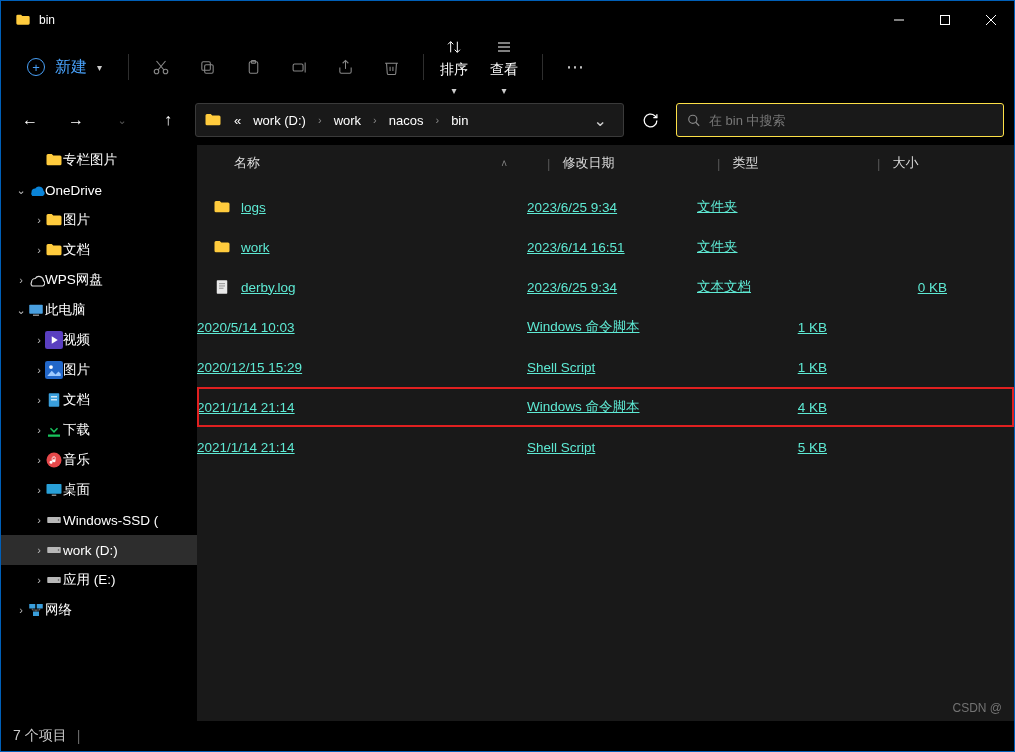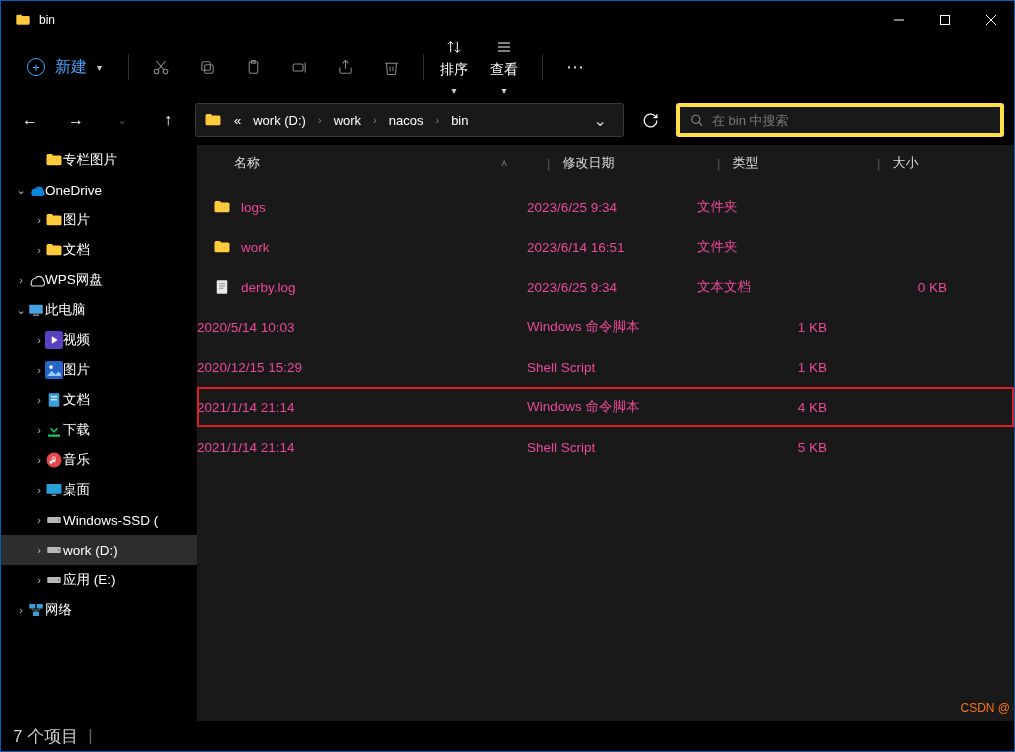--- a/index.html
+++ b/index.html
@@ -19,42 +19,42 @@
 .chev { font-size: 10px; color: #ccc; }
 .navbar { height: 50px; display: flex; align-items: center; padding: 0 10px; gap: 8px; background: #000; }
 .nav-btn { width: 38px; height: 36px; display:flex; align-items:center; justify-content:center; color:#fff; }
 .nav-btn.disabled { color:#555; }
 .addr { flex: 1; height: 34px; border: 1px solid #3a3a3a; background: #191919; display:flex; align-items:center; padding: 0 6px; gap: 4px; border-radius: 3px;}
 .addr .fico { width:18px; height:18px; margin: 0 4px 0 2px;}
 .crumb { font-size: 13px; padding: 2px 4px; }
 .csep { color:#888; font-size:11px; padding: 0 4px; }
 .addr .drop { margin-left:auto; color:#ccc; padding:0 10px; }
 .refresh { width: 36px; height: 34px; display:flex;align-items:center;justify-content:center; }
-.search { width: 328px; height: 34px; border: 4px solid #fde047; background: #191919; display:flex; align-items:center; padding: 0 10px; border-radius:3px;}
+.search { width: 328px; height: 34px; border: 1px solid #fde047; background: #191919; display:flex; align-items:center; padding: 0 10px; border-radius:3px;}
 .search input { background: transparent; border: none; outline: none; color: #fff; font-size: 13px; margin-left: 8px; width: 100%; }
 .search input::placeholder { color: #777; }
 .body { display: flex; height: calc(100% - 38px - 56px - 50px - 30px); background: #191919; }
 .sidebar { width: 196px; background: #000; overflow:hidden; font-size: 13.5px; }
 .sb-item { display:flex; align-items:center; height: 30px; padding-left: 14px; gap: 0; }
 .sb-item.indent1 { padding-left: 32px; }
 .sb-item.selected { background: #2d2d2d; }
 .sb-exp { width: 12px; color: #bbb; font-size: 11px; text-align:center;}
 .main { flex: 1; background: #191919; position:relative; }
 .cols { display: grid; grid-template-columns: 330px 170px 160px 120px; height: 36px; align-items: center; font-size: 13px; color: #ddd; border-bottom: 0px; }
 .cols .ch { padding-left: 20px; display:flex; align-items:center; gap:6px;}
 .rows { margin-top: 6px; }
-.row { display: grid; grid-template-columns: 330px 170px 160px 120px; height: 40px; align-items: center; font-size: 13.5px; color: #ec4899; }
+.row { display: grid; grid-template-columns: 330px 170px 160px 120px; height: 40px; align-items: center; font-size: 13.5px; color: #5eead4; text-decoration: underline; }
 .row .c1 { display:flex; align-items:center; gap: 10px; padding-left: 16px; }
 .row .c4 { text-align: right; padding-right: 30px; }
 .row.highlight { outline: 2.5px solid #e02020; outline-offset: -2px; }
 .fico16 { width: 18px; height: 18px; flex-shrink:0; }
-.status { height: 30px; background: #000; display:flex; align-items:center; padding: 0 12px; font-size: 17px; color:#ccc; }
+.status { height: 30px; background: #000; display:flex; align-items:center; padding: 0 12px; font-size: 14px; color:#ccc; }
 .status .sp { flex:1;}
 .folder-svg { fill: #ffcb3d; }
-.watermark { position:absolute; bottom:6px; right:4px; color:#f97316; font-size:12px;}
+.watermark { position:absolute; bottom:6px; right:12px; color:#737373; font-size:12px;}
 </style>
 </head>
 <body>
 
 <div class="titlebar">
   <svg class="icon" viewBox="0 0 24 24">
       <path class="folder-svg" d="M2 6a2 2 0 012-2h5l2 2h9a2 2 0 012 2v9a2 2 0 01-2 2H4a2 2 0 01-2-2V6z"></path>
     </svg>
   <div class="title">bin</div>
   <div class="spacer"></div>

